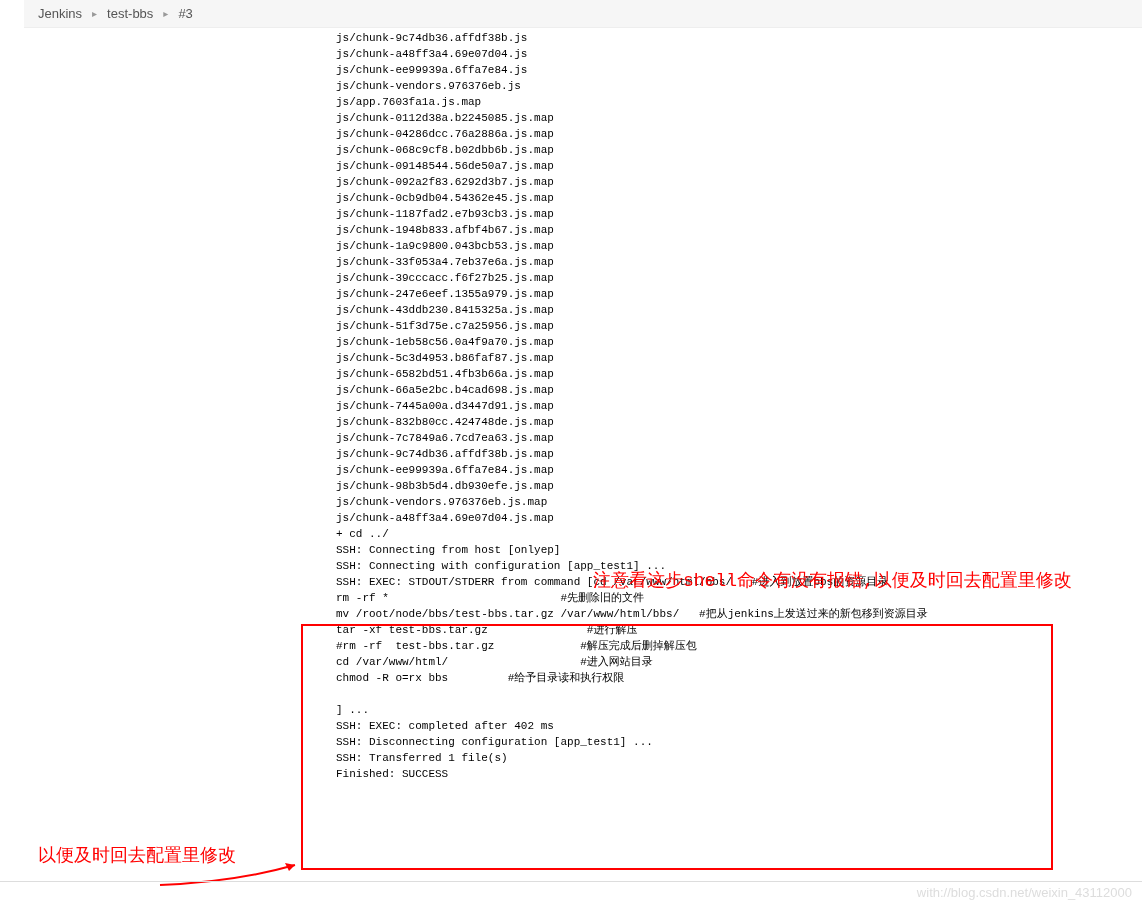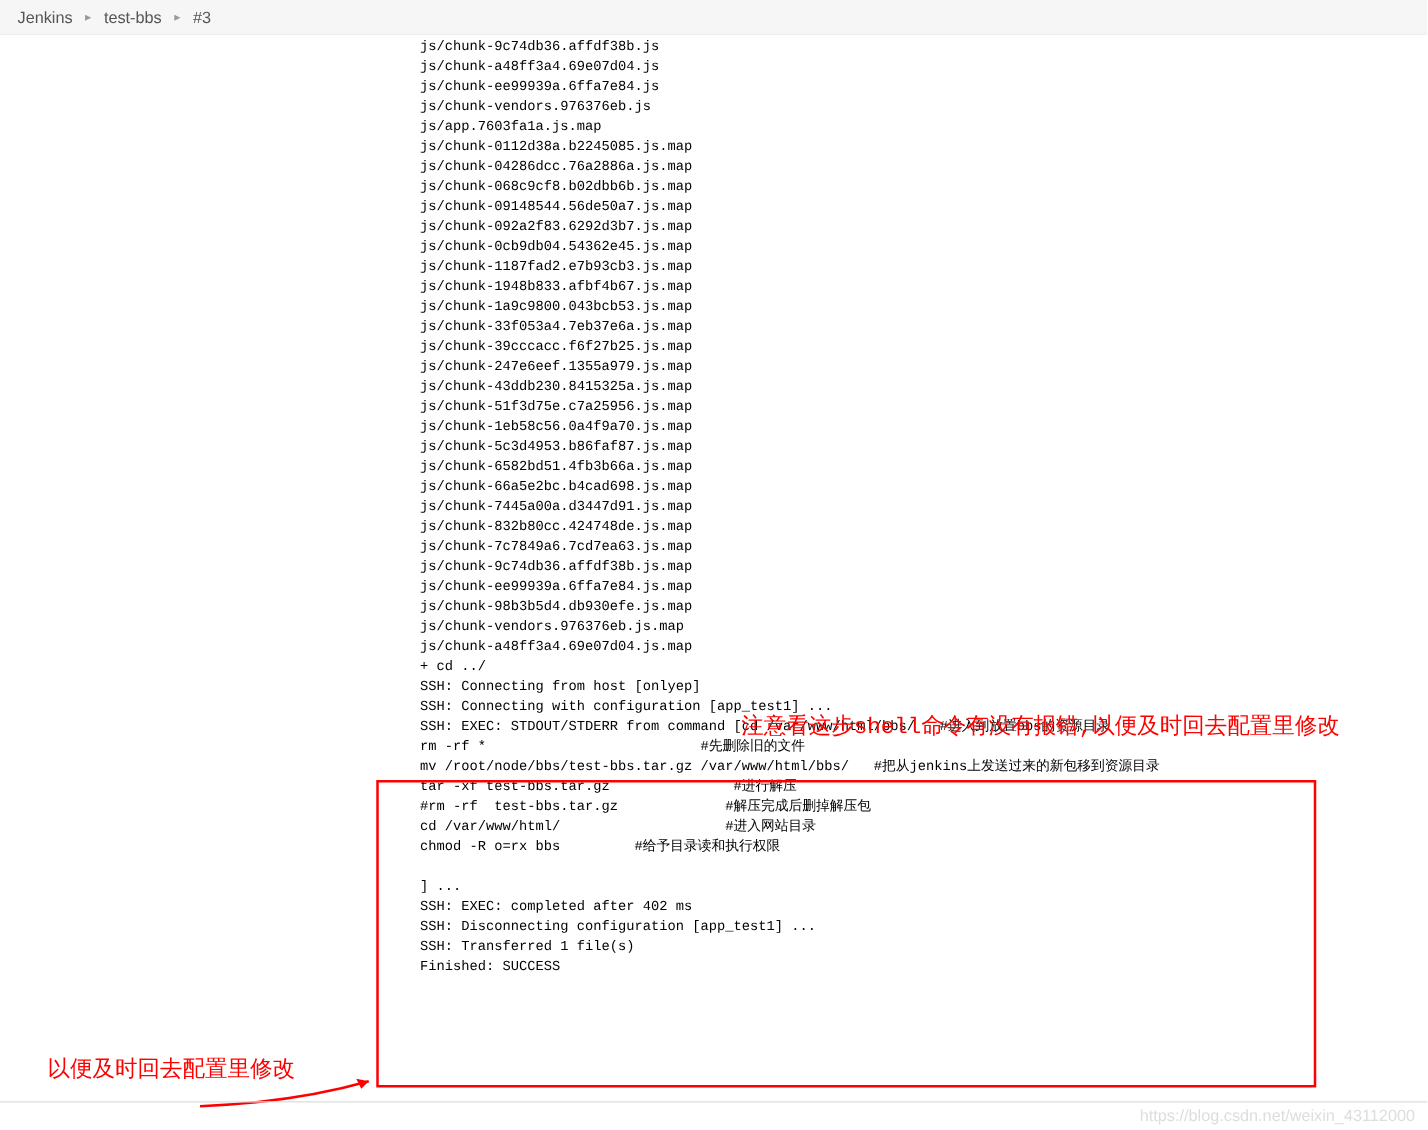--- a/index.html
+++ b/index.html
@@ -12,20 +12,21 @@
   position: relative;
 }
 .breadcrumb {
   background: #f6f6f6;
   padding: 6px 14px;
   font-size: 13px;
   color: #555;
   border-bottom: 1px solid #eee;
   display: flex;
   align-items: center;
+  margin-left: 24px;
 }
 .breadcrumb a {
   color: #555;
   text-decoration: none;
   cursor: pointer;
 }
 .breadcrumb .sep {
   margin: 0 10px;
   color: #999;
   font-size: 10px;
@@ -145,13 +146,13 @@
 <div class="redbox"></div>
 
 <div class="arrow">
   <svg viewBox="0 0 155 28">
     <path d="M 5 25 Q 80 22 140 5" stroke="#ff0000" stroke-width="2" fill="none"></path>
     <path d="M 140 5 L 130 3 L 134 11 Z" fill="#ff0000"></path>
   </svg>
 </div>
 
 <div class="footer-line"></div>
-<div class="watermark">https://blog.csdn.net/weixin_43112000</div>
+<div class="watermark">with://blog.csdn.net/weixin_43112000</div>
 
 </body></html>

